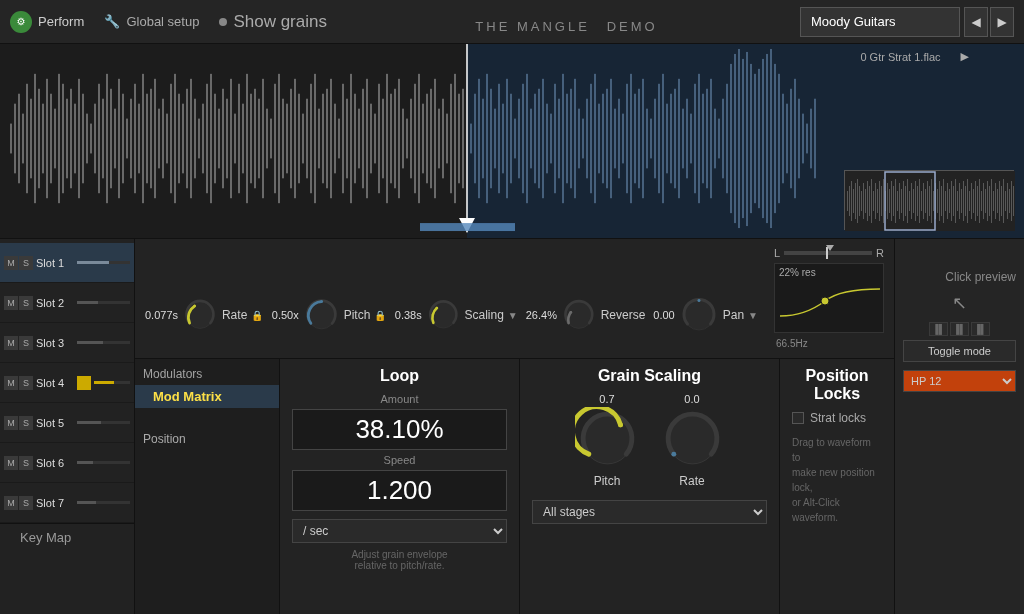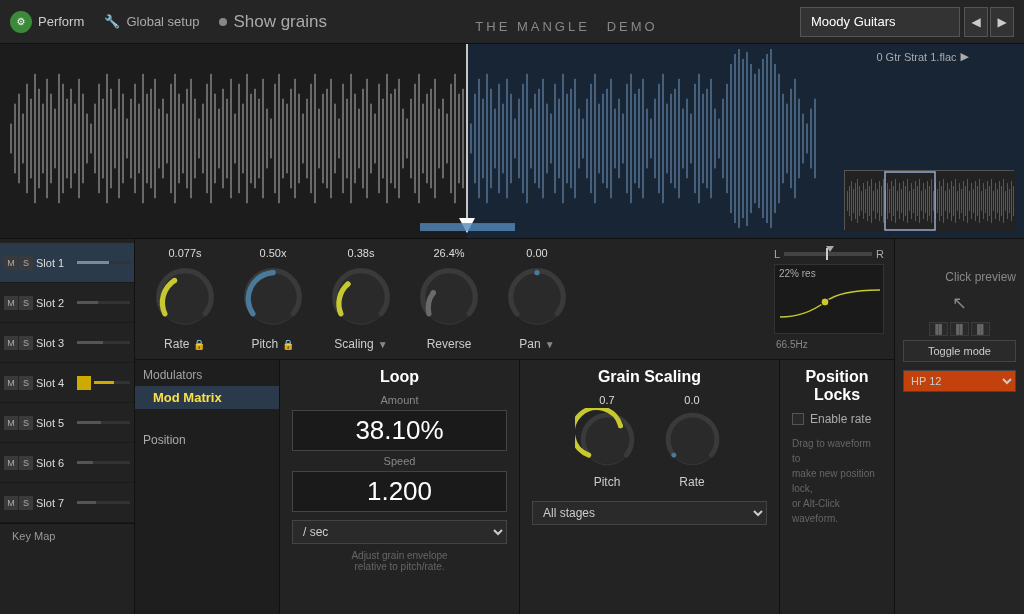--- a/index.html
+++ b/index.html
@@ -130,21 +130,21 @@
       border: 1px solid #555;
     }
     .waveform-file {
       position: absolute;
       top: 6px;
       right: 55px;
       font-size: 11px;
       color: #aaa;
       display: flex;
       align-items: center;
-      gap: 4px;
+      gap: 20px;
     }
 
     
     .main-content {
       display: flex;
       height: calc(614px - 44px - 195px);
     }
 
     
     .slots-panel {
@@ -213,21 +213,21 @@
     .knob-row {
       display: flex;
       align-items: flex-end;
       padding: 8px 10px 8px 10px;
       gap: 8px;
       border-bottom: 1px solid #111;
       background: #232323;
     }
     .knob-group {
       display: flex;
-      flex-direction: column;
+      flex-direction: row;
       align-items: center;
       gap: 4px;
       min-width: 80px;
     }
     .knob-value {
       font-size: 11px;
       color: #ddd;
     }
     .knob {
       width: 70px;
@@ -925,21 +925,21 @@
       <div class="slot-ms">
         <button class="slot-btn m">M</button>
         <button class="slot-btn s">S</button>
       </div>
       <span class="slot-label">Slot 7</span>
       <div class="slot-slider-container">
         <div class="slot-slider" style="background: linear-gradient(to right, #555 35%, #333 35%);"></div>
       </div>
     </div>
 
-    <div style="padding:6px 12px;font-size:11px;color:#999;border-top:1px solid #111;cursor:pointer;">Key Map</div>
+    <div style="padding:6px 20px;font-size:13px;color:#999;border-top:1px solid #111;cursor:pointer;">Key Map</div>
   </div>
 
   <div class="center-controls">
 
     <div class="knob-row">
 
       <div class="knob-group">
         <span class="knob-value">0.077s</span>
         <div class="knob">
           <svg viewBox="0 0 80 80">
@@ -1104,21 +1104,21 @@
         </div>
         <select class="stages-select">
           <option>All stages</option>
         </select>
       </div>
 
       <div class="position-panel">
         <div class="panel-title">Position Locks</div>
         <div class="enable-locks">
           <div class="lock-checkbox"></div>
-          <span>Enable rate</span>
+          <span>Strat locks</span>
         </div>
         <div class="lock-note">Drag to waveform to<br>make new position lock,<br>or Alt-Click waveform.</div>
       </div>
 
     </div>
   </div>
 
   <div class="right-panel">
     <div class="click-preview">Click preview</div>
     <div style="display:flex;justify-content:center;align-items:center;color:#888;font-size:18px;">↖</div>

